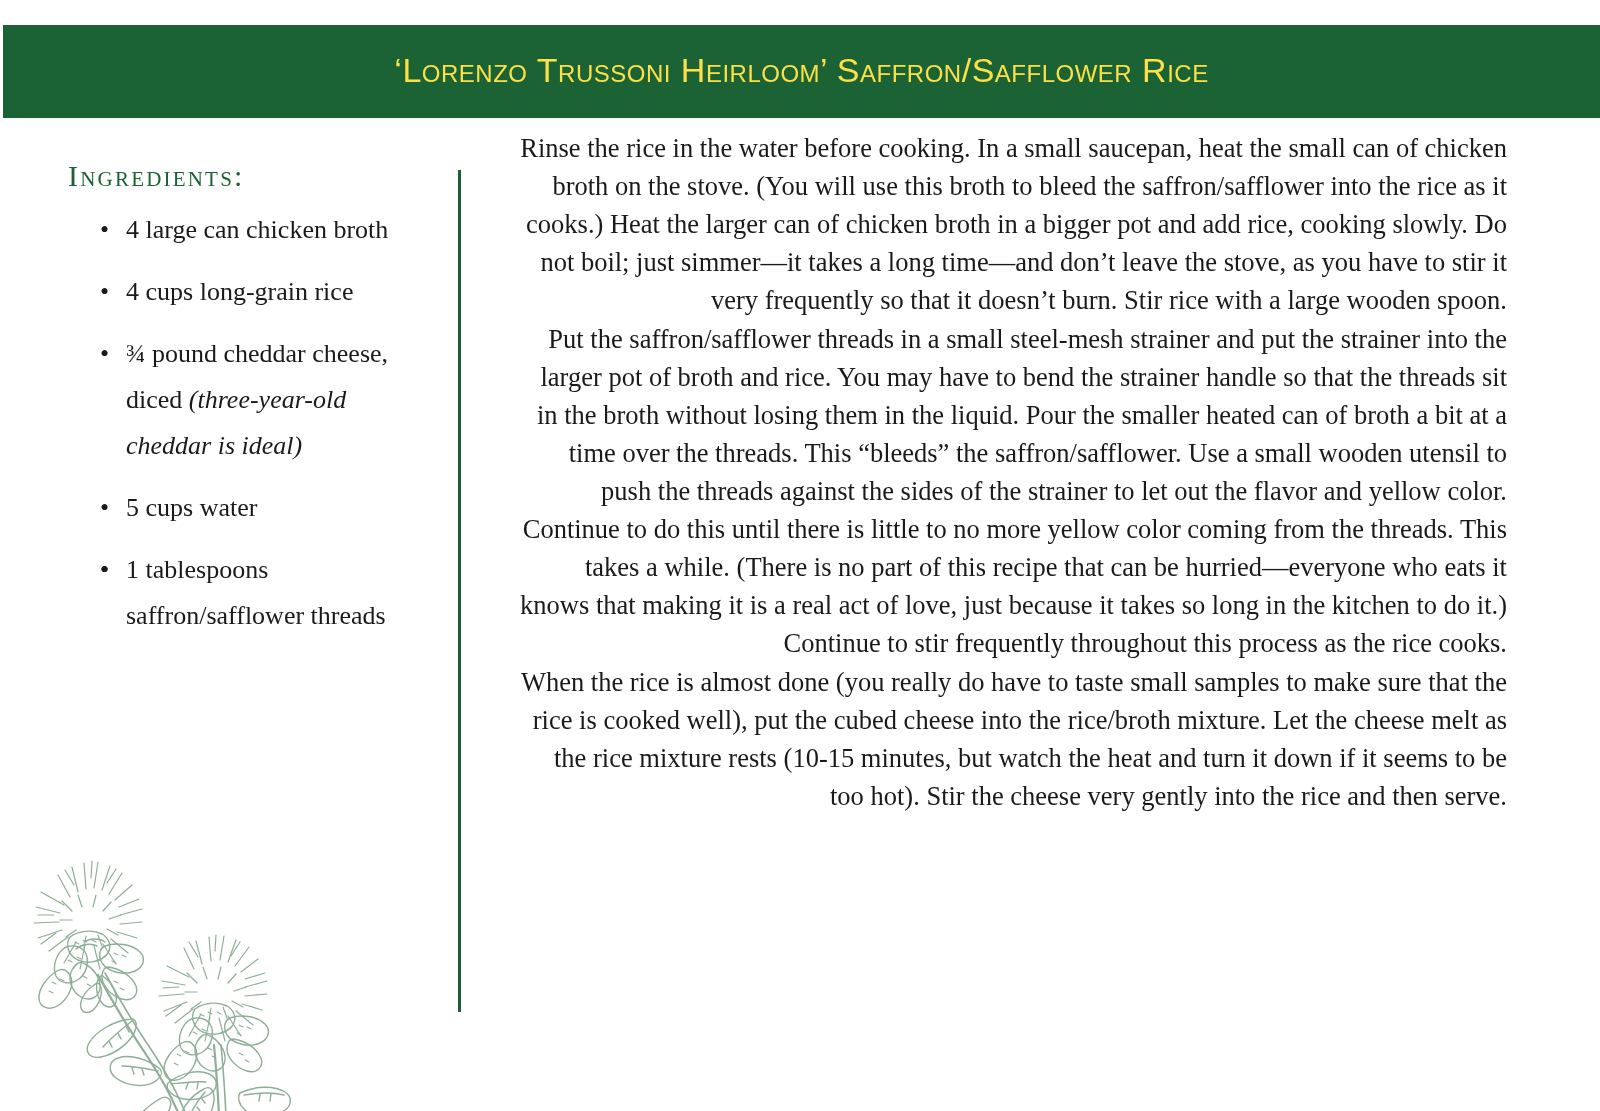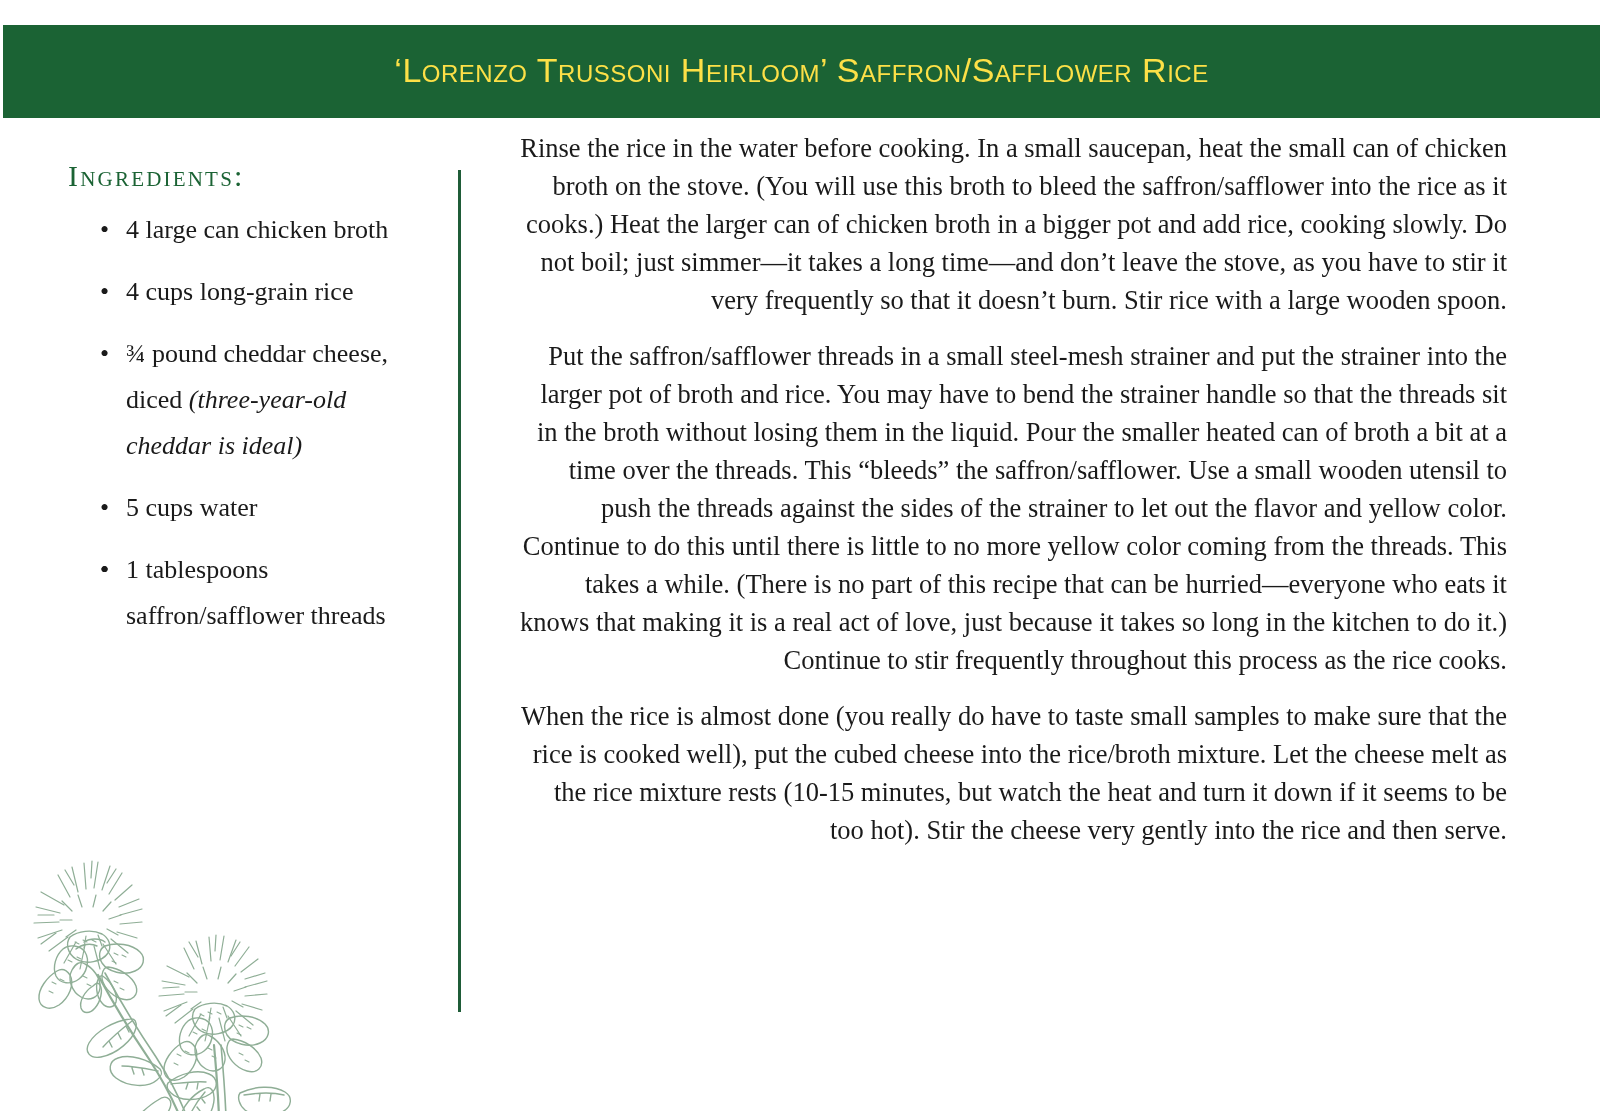--- a/index.html
+++ b/index.html
@@ -140,21 +140,21 @@
   .direction-paragraph {
     margin: 0;
     font-size: 26.5px;
     line-height: 38px;
     color: #1a1a1a;
     text-align: right;
     hyphens: none;
   }
 
   .direction-paragraph + .direction-paragraph {
-    margin-top: 18px;
+    margin-top: 1px;
   }
 
   
   .botanical-art {
     position: absolute;
     left: 8px;
     bottom: -6px;
     width: 300px;
     height: 272px;
     pointer-events: none;

